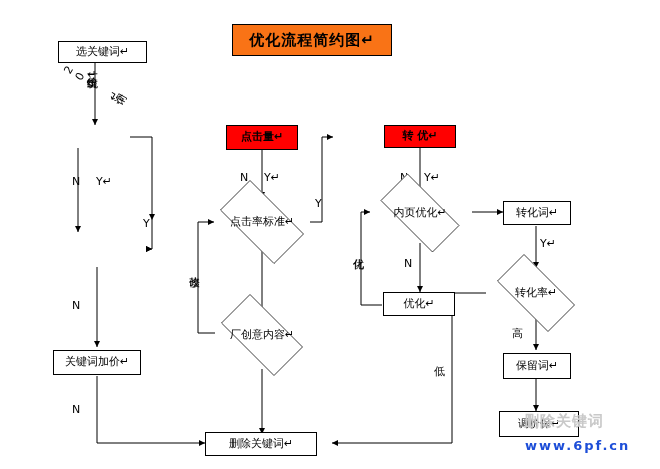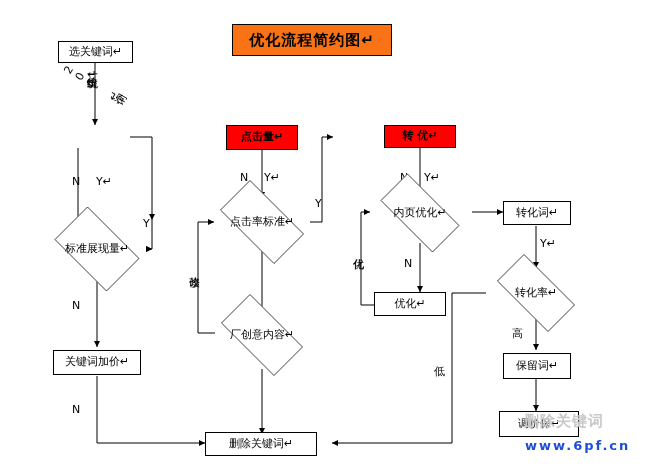--- a/index.html
+++ b/index.html
@@ -140,39 +140,35 @@
       <path d="M152,249 L152,249"></path>
     </g>
 
     <g stroke="#000" stroke-width="1" fill="none">
       <path d="M152,220 L152,249"></path>
     </g>
   </svg>
 
   <div class="node title" style="left:232px;top:24px;width:160px;height:32px;">优化流程简约图↵</div>
 
-  <div class="node rect" style="left:58px;top:41px;width:75px;height:22px;">选关键词↵</div>
+  <div class="node rect" style="left:58px;top:41px;width:89px;height:22px;">选关键词↵</div>
 
   <div class="lbl v" style="left:60px;top:72px;transform:rotate(-60deg);transform-origin:left top;">200 个词↵</div>
 
   <div class="lbl v" style="left:86px;top:68px;">统一出价↵</div>
 
 
   <div class="node rect red" style="left:226px;top:125px;width:72px;height:25px;">点击量↵</div>
 
   <div class="node rect red" style="left:384px;top:125px;width:72px;height:23px;">转 优↵</div>
 
   <div class="lbl" style="left:72px;top:176px;">N</div>
   <div class="lbl" style="left:96px;top:176px;">Y↵</div>
   <div class="lbl" style="left:143px;top:218px;">Y</div>
 
-  <div class="diamond" style="left:45px;top:216px;width:104px;height:66px;">
-    <div class="shape"></div>
-    <div class="dlabel">标准展现量↵</div>
-  </div>
 
   <div class="lbl" style="left:72px;top:300px;">N</div>
 
   <div class="node rect" style="left:53px;top:350px;width:88px;height:25px;">关键词加价↵</div>
 
   <div class="lbl" style="left:72px;top:404px;">N</div>
 
   <div class="lbl" style="left:240px;top:172px;">N</div>
   <div class="lbl" style="left:264px;top:172px;">Y↵</div>
   <div class="lbl" style="left:315px;top:198px;">Y</div>
@@ -194,21 +190,21 @@
 
   <div class="diamond" style="left:368px;top:186px;width:104px;height:54px;">
     <div class="shape"></div>
     <div class="dlabel">内页优化↵</div>
   </div>
 
   <div class="lbl v" style="left:352px;top:250px;">优化</div>
 
   <div class="lbl" style="left:404px;top:258px;">N</div>
 
-  <div class="node rect" style="left:374px;top:292px;width:72px;height:24px;">优化↵</div>
+  <div class="node rect" style="left:383px;top:292px;width:72px;height:24px;">优化↵</div>
 
   <div class="node rect" style="left:503px;top:201px;width:68px;height:24px;">转化词↵</div>
 
   <div class="lbl" style="left:540px;top:238px;">Y↵</div>
 
   <div class="diamond" style="left:485px;top:266px;width:102px;height:54px;">
     <div class="shape"></div>
     <div class="dlabel">转化率↵</div>
   </div>
 

